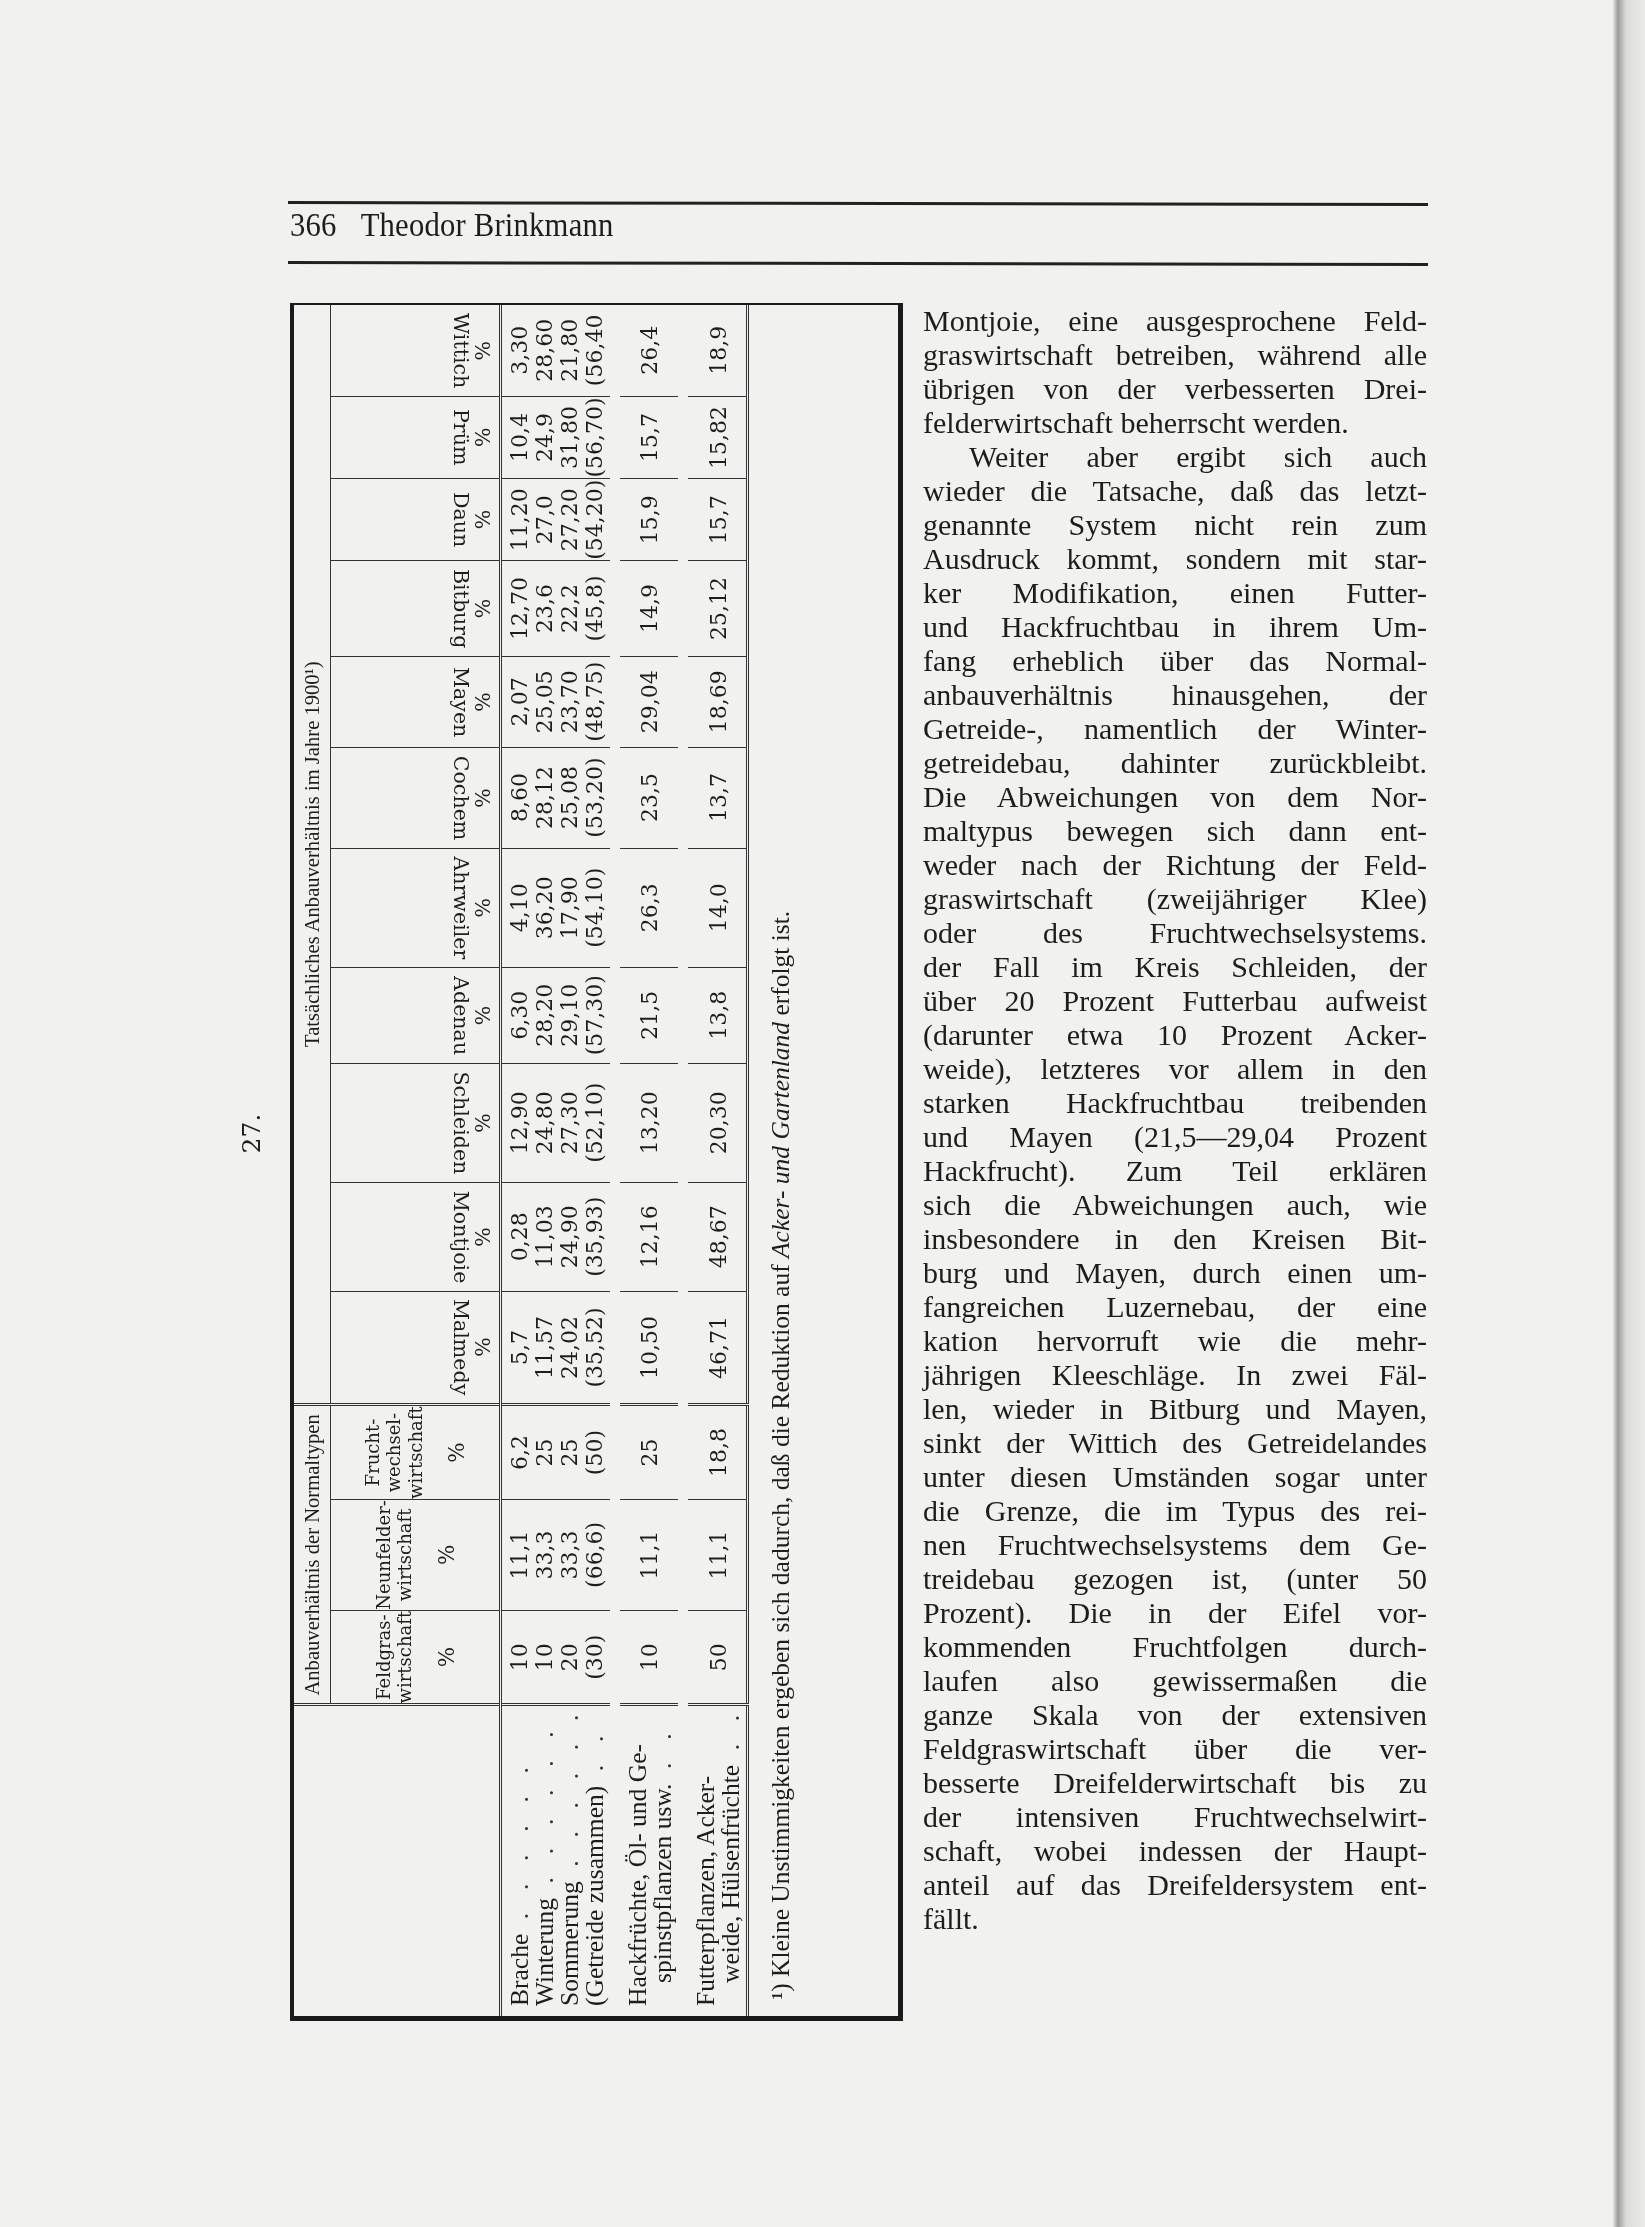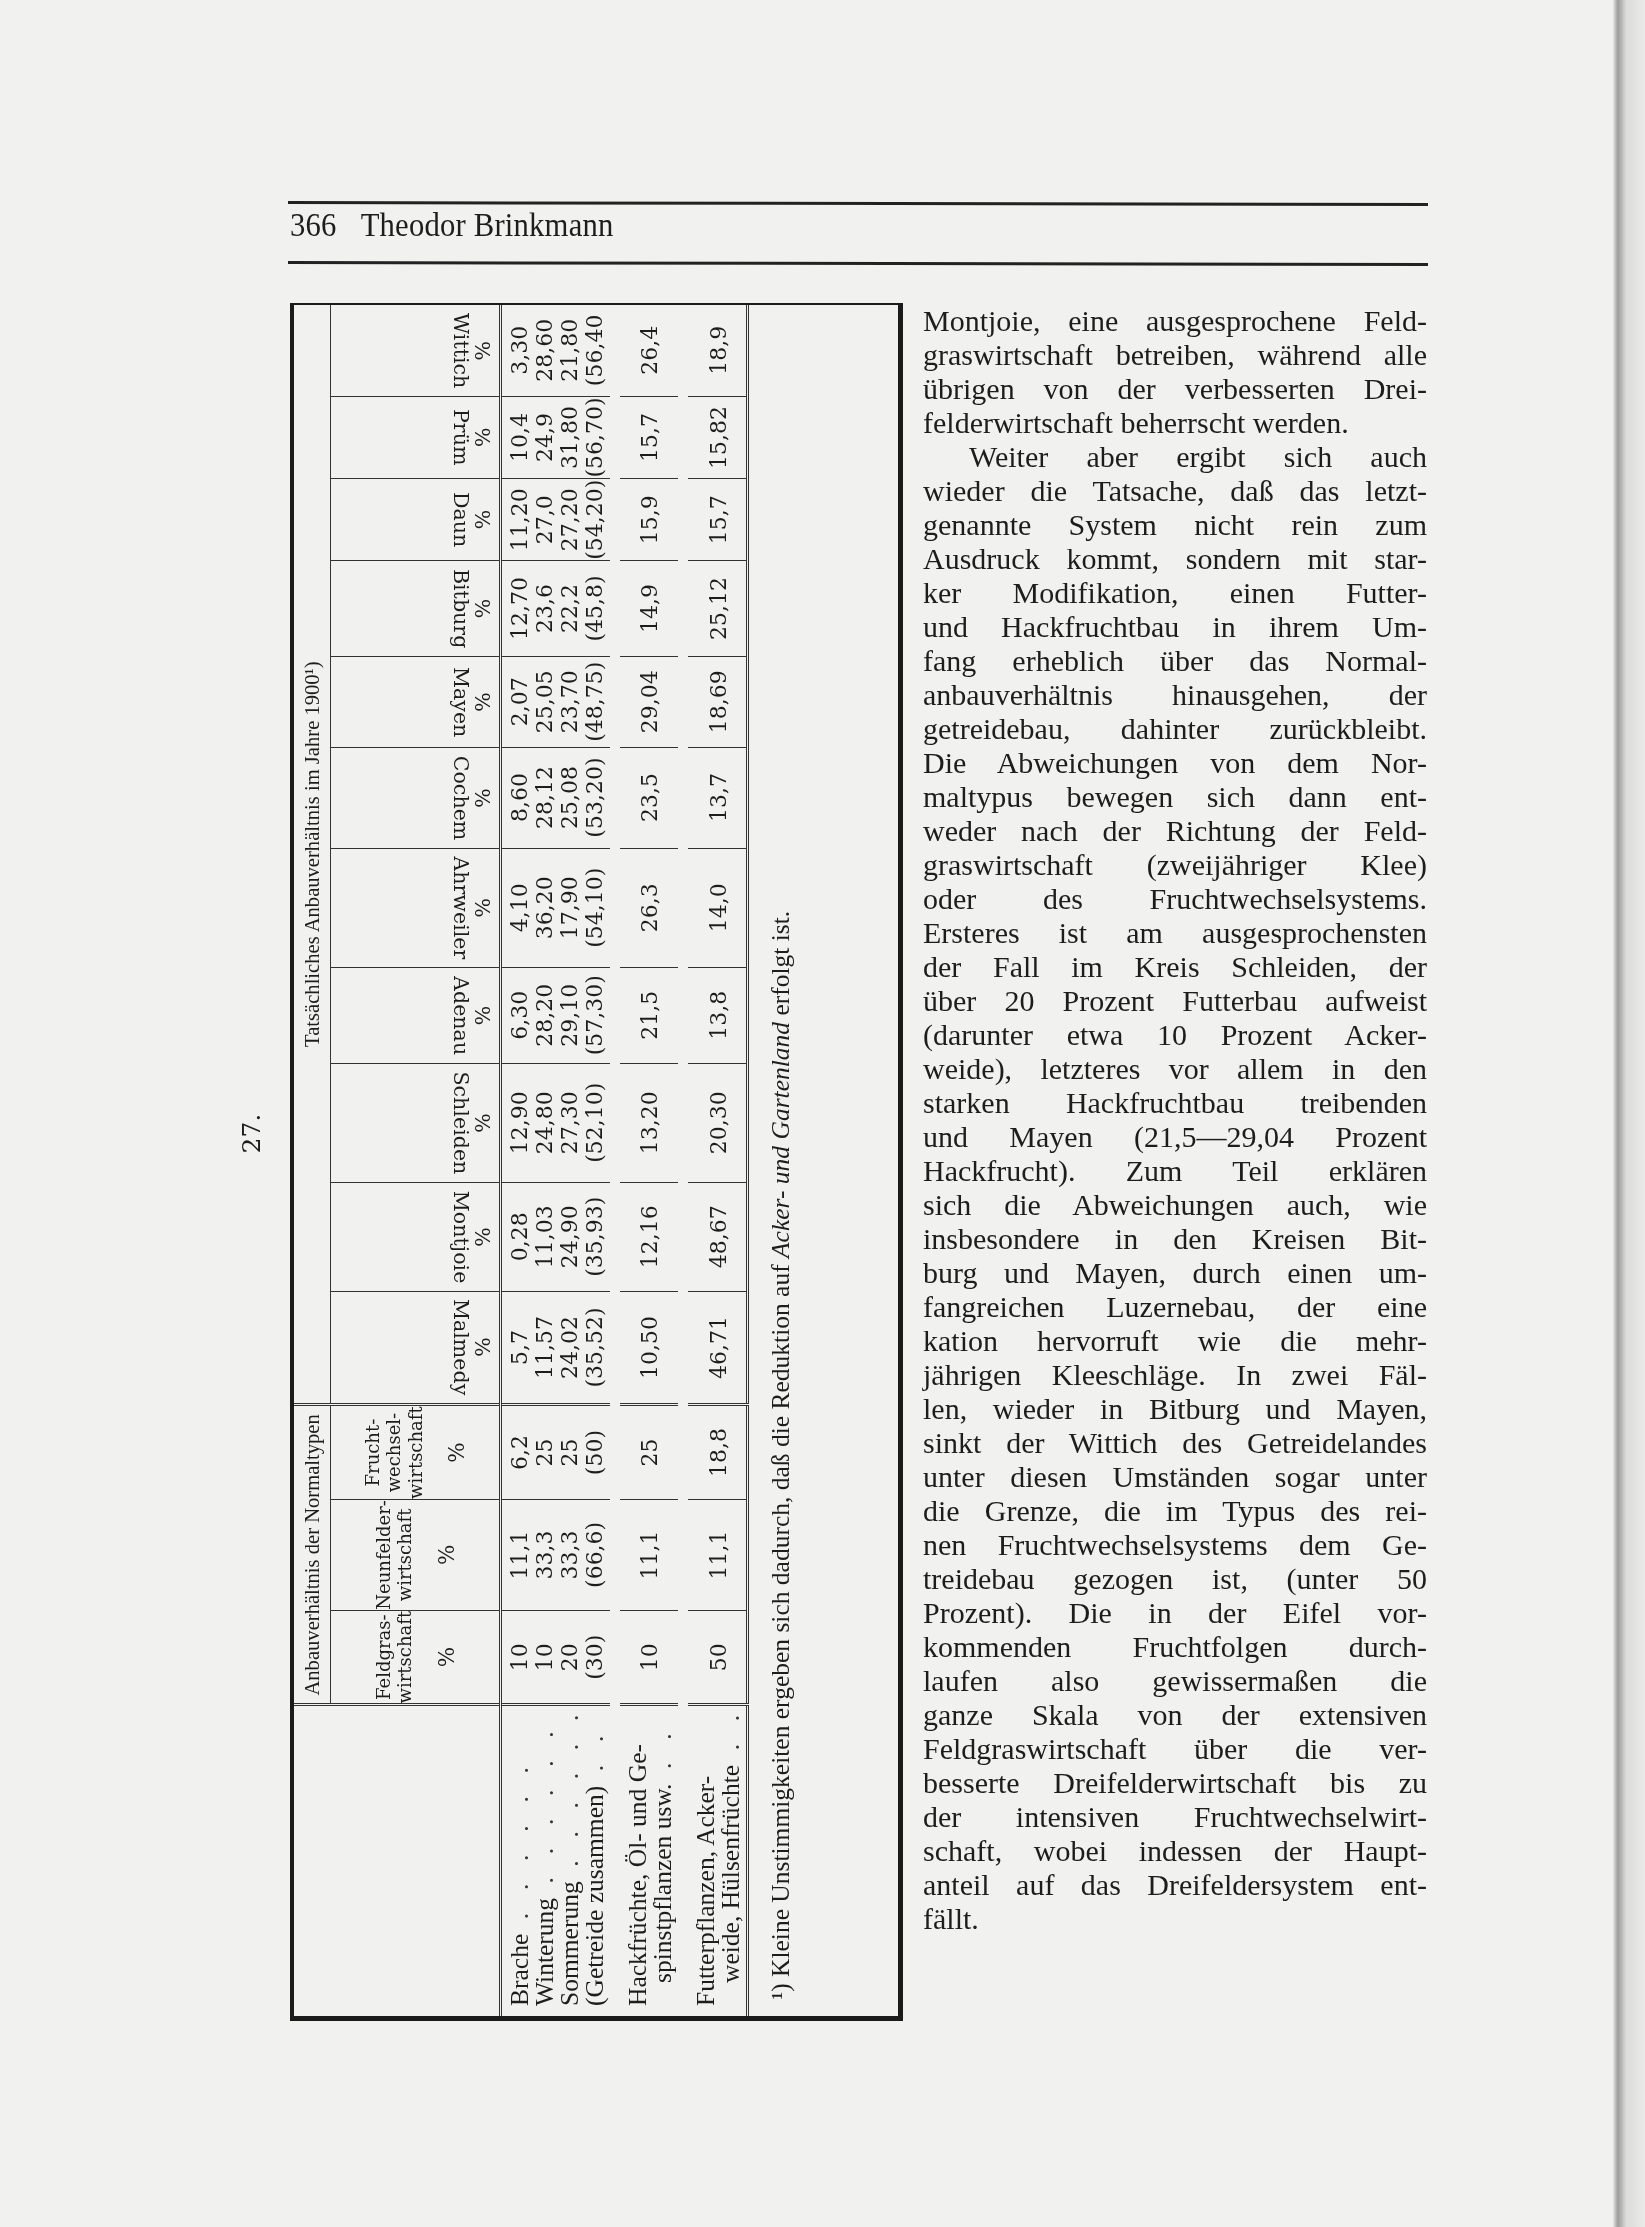--- a/index.html
+++ b/index.html
@@ -354,27 +354,27 @@
     <span class="line">übrigen von der verbesserten Drei-</span>
     <span class="line last">felderwirtschaft beherrscht werden.</span>
     <span class="line" style="padding-left: 46px;">Weiter aber ergibt sich auch</span>
     <span class="line">wieder die Tatsache, daß das letzt-</span>
     <span class="line">genannte System nicht rein zum</span>
     <span class="line">Ausdruck kommt, sondern mit star-</span>
     <span class="line">ker Modifikation, einen Futter-</span>
     <span class="line">und Hackfruchtbau in ihrem Um-</span>
     <span class="line">fang erheblich über das Normal-</span>
     <span class="line">anbauverhältnis hinausgehen, der</span>
+    <span class="line">Getreide-, namentlich der Winter-</span>
     <span class="line">getreidebau, dahinter zurückbleibt.</span>
     <span class="line">Die Abweichungen von dem Nor-</span>
     <span class="line">maltypus bewegen sich dann ent-</span>
     <span class="line">weder nach der Richtung der Feld-</span>
     <span class="line">graswirtschaft (zweijähriger Klee)</span>
     <span class="line">oder des Fruchtwechselsystems.</span>
-    <span class="line">Ersteres ist am ausgesprochensten</span>
     <span class="line">der Fall im Kreis Schleiden, der</span>
     <span class="line">über 20 Prozent Futterbau aufweist</span>
     <span class="line">(darunter etwa 10 Prozent Acker-</span>
     <span class="line">weide), letzteres vor allem in den</span>
     <span class="line">starken Hackfruchtbau treibenden</span>
     <span class="line">und Mayen (21,5—29,04 Prozent</span>
     <span class="line">Hackfrucht). Zum Teil erklären</span>
     <span class="line">sich die Abweichungen auch, wie</span>
     <span class="line">insbesondere in den Kreisen Bit-</span>
     <span class="line">burg und Mayen, durch einen um-</span>

